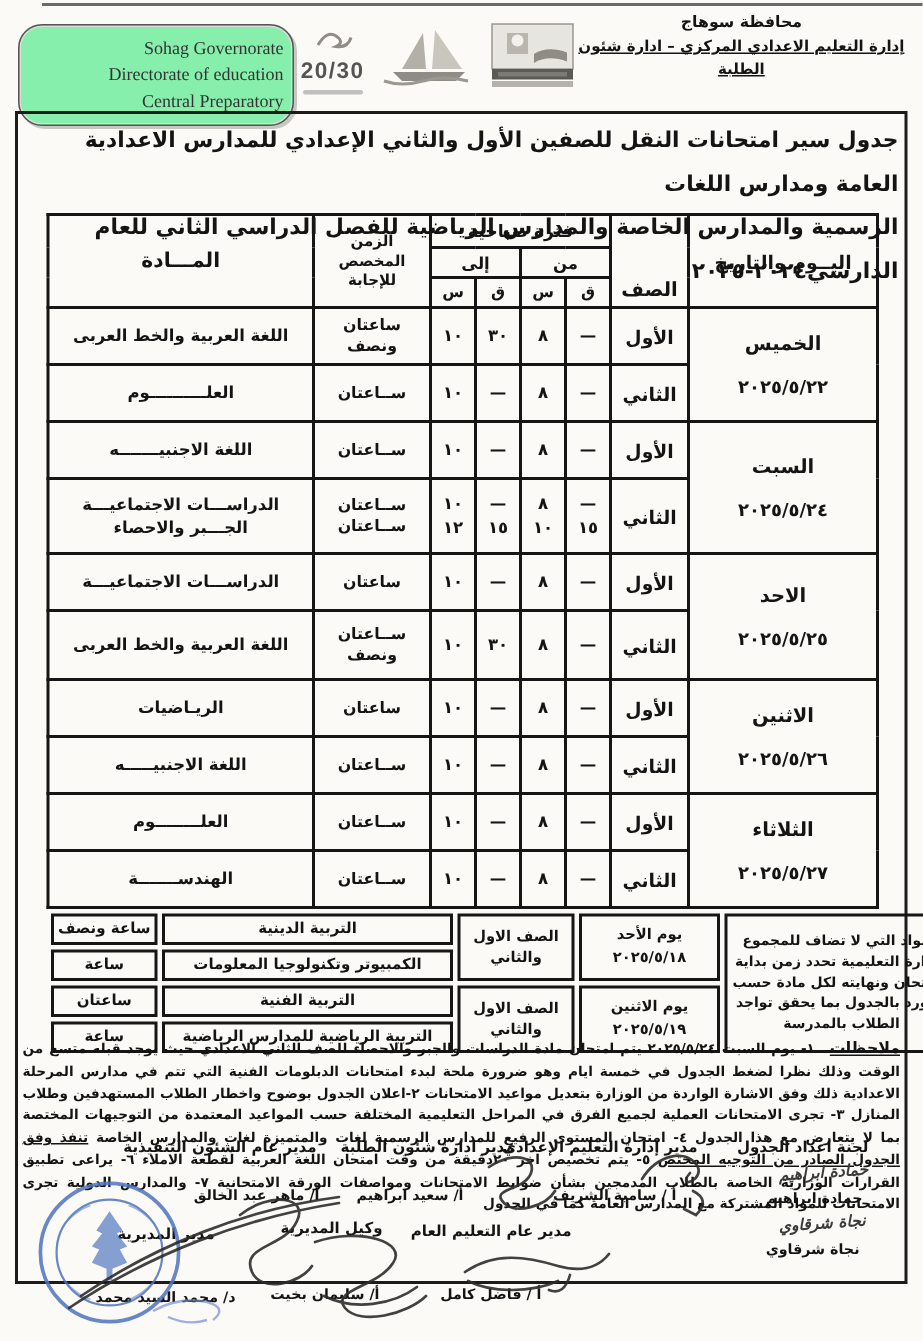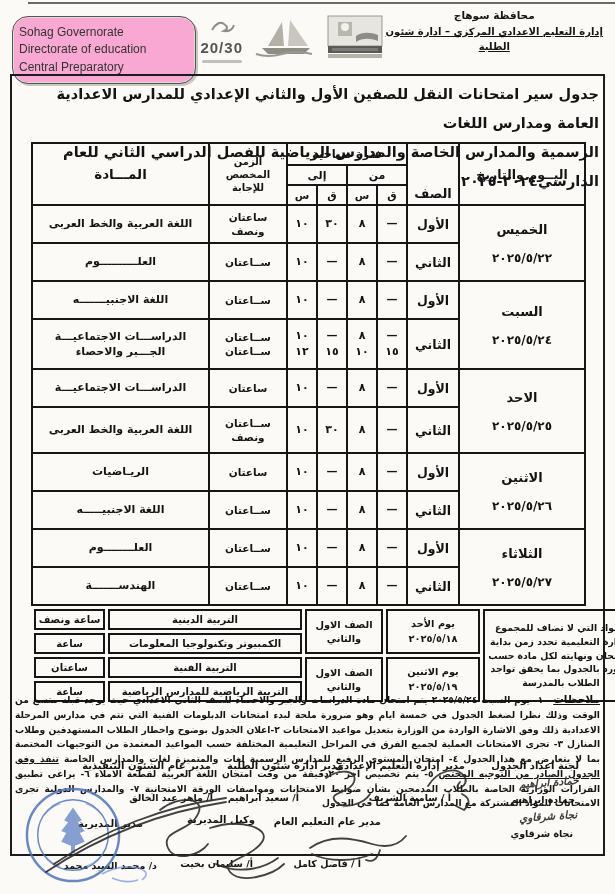--- a/index.html
+++ b/index.html
@@ -10,22 +10,22 @@
   .header{position:absolute;top:8px;left:12px;right:10px;height:64px;direction:rtl;
     display:flex;align-items:flex-start;justify-content:space-between;}
   .hdr-ar{width:232px;text-align:center;font-size:10.5px;font-weight:bold;line-height:1.5;}
   .hdr-ar .l3{text-decoration:underline;font-size:10px;}
   .logos{display:flex;align-items:center;gap:6px;margin-top:6px;}
   .logo-box{display:block;}
   .vision{width:54px;text-align:center;margin-top:10px;}
   .vision .num{font-size:15px;font-weight:bold;color:#555;letter-spacing:1px;font-family:"Liberation Sans",sans-serif;}
   .vision .blur{height:3px;width:40px;margin:1px auto 0;background:#9a9a9a;border-radius:2px;opacity:.6;}
   .eng-box{width:178px;margin-top:8px;border:1.5px solid #555;border-radius:16px;
-    box-shadow:2px 2px 0 #c9c7c2, inset 0 0 0 1px #dedcd6;padding:7px 6px;text-align:left;
-    font-family:Liberation Sans, sans-serif;font-size:12px;line-height:1.45;color:#333;background:#f9a8d4;}
+    box-shadow:2px 2px 0 #c9c7c2, inset 0 0 0 1px #dedcd6;padding:7px 6px;text-align:right;
+    font-family:Liberation Serif, serif;font-size:12px;line-height:1.45;color:#333;background:#86efac;}
   
   .frame{position:absolute;top:74px;left:10px;right:10px;bottom:38px;border:2px solid #1c1c1c;z-index:0;}
   .title{position:absolute;top:80px;left:16px;right:16px;direction:rtl;
     font-size:14.5px;font-weight:bold;line-height:2.0;z-index:1;}
   
   table{border-collapse:collapse;table-layout:fixed;}
   .main{position:absolute;top:142px;left:31px;width:553px;z-index:1;direction:rtl;}
   .main th,.main td{border:2px solid #161616;text-align:center;vertical-align:middle;
     font-weight:bold;white-space:pre-line;padding:1px;overflow:hidden;}
   .c-day{width:126px;} .c-grade{width:52px;} .c-num{width:30px;} .c-dur{width:78px;} .c-subj{width:177px;}
@@ -291,21 +291,21 @@
     <div class="sig title10" style="right:26px;top:8px">لجنة اعداد الجدول</div>
     <div class="sig hand" style="right:26px;top:24px">حمادة ابراهيم</div>
     <div class="sig name" style="right:30px;top:42px">حمادة ابراهيم</div>
     <div class="sig hand" style="right:28px;top:58px">نجاة شرقاوي</div>
     <div class="sig name" style="right:32px;top:76px">نجاة شرقاوي</div>
 
     <div class="sig title10" style="right:140px;top:8px">مدير إدارة التعليم الإعدادي</div>
     <div class="sig name" style="right:154px;top:40px">أ / سامية الشريف</div>
 
     <div class="sig title10" style="right:262px;top:8px">مدير ادارة شئون الطلبة</div>
-    <div class="sig name" style="right:306px;top:40px">أ/ سعيد ابراهيم</div>
+    <div class="sig name" style="right:296px;top:40px">أ/ سعيد ابراهيم</div>
     <div class="sig name" style="right:392px;top:40px">أ/ ماهر عبد الخالق</div>
 
     <div class="sig title10" style="right:394px;top:8px">مدير عام الشئون التنفيذية</div>
 
     <div class="sig title10" style="right:224px;top:64px">مدير عام التعليم العام</div>
     <div class="sig name" style="right:244px;top:106px">أ / فاضل كامل</div>
 
     <div class="sig title10" style="right:350px;top:62px">وكيل المديرية</div>
     <div class="sig name" style="right:352px;top:106px">أ/ سليمان بخيت</div>
 

